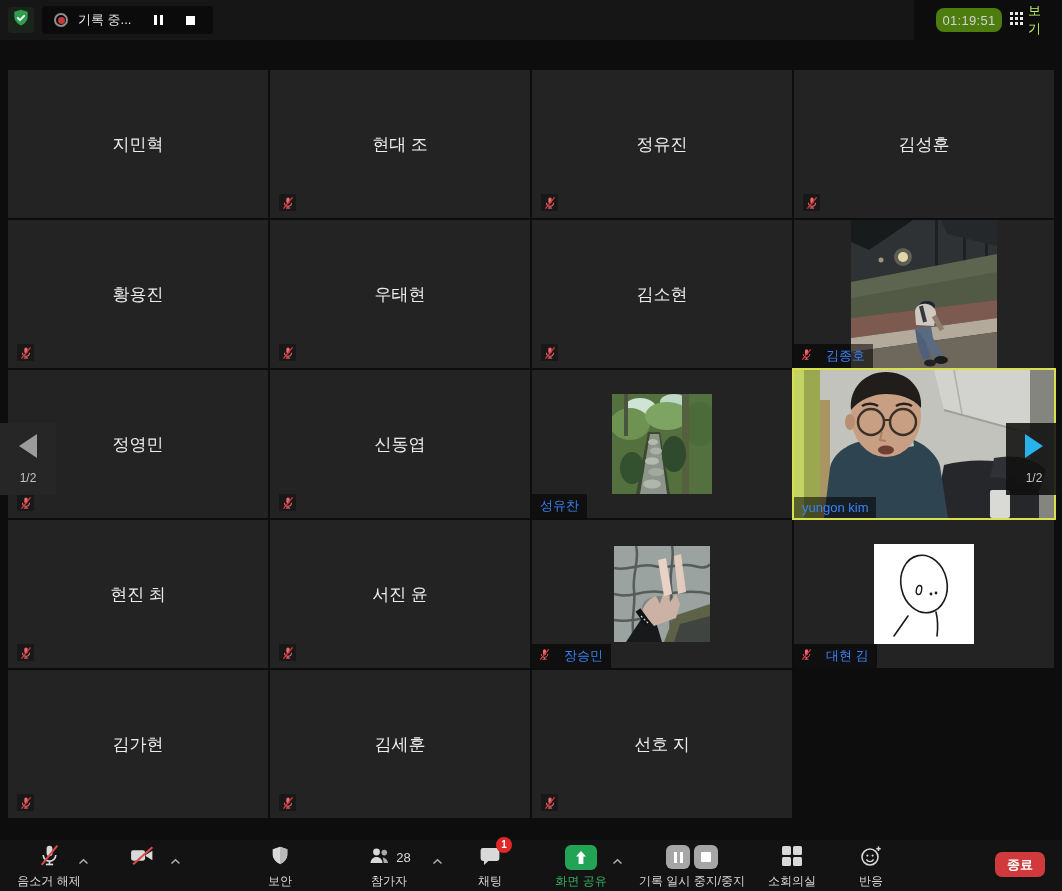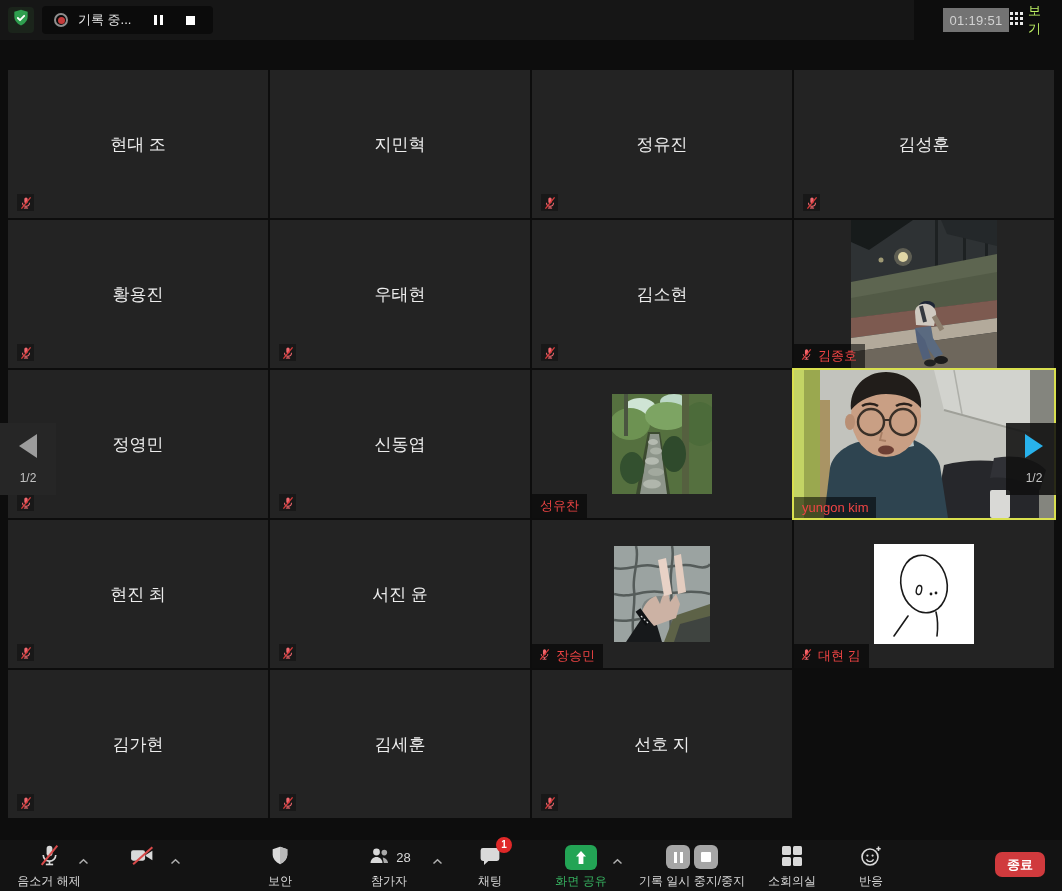--- a/index.html
+++ b/index.html
@@ -12,36 +12,36 @@
                 align-items:center; justify-content:center; border-radius:4px; background:#1b241b; }
   .rec-pill { position:absolute; left:42px; top:6px; height:28px; background:#0b0b0b;
               border-radius:4px; display:flex; align-items:center; padding:0 12px; gap:10px; }
   .rec-dot { width:14px; height:14px; border:2px solid #8f8f8f; border-radius:50%;
              display:flex; align-items:center; justify-content:center; }
   .rec-dot i { width:7px; height:7px; background:#c53b3b; border-radius:50%; display:block; }
   .rec-label { color:#e6e6e6; font-size:13px; padding-right:6px; }
   .pill-btn { width:22px; height:20px; display:flex; align-items:center; justify-content:center; gap:3px; }
   .pill-btn .bar { width:3px; height:10px; background:#fff; display:block; }
   .pill-btn .sq  { width:9px; height:9px; background:#fff; display:block; }
-  .timer-box { position:absolute; left:936px; top:8px; width:66px; height:24px; background:#737373;
-               border-radius:0; color:#d2d2d2; font-size:13px; display:flex; align-items:center;
-               justify-content:center; letter-spacing:.3px;margin-left:7px; }
+  .timer-box { position:absolute; left:936px; top:8px; width:66px; height:24px; background:#4d7c0f;
+               border-radius:8px; color:#d2d2d2; font-size:13px; display:flex; align-items:center;
+               justify-content:center; letter-spacing:.3px; }
   .view-btn { position:absolute; left:1010px; top:8px; height:24px; display:flex; align-items:center;
               gap:5px; color:#bef264; font-size:13px; }
 
   
   .gallery { position:absolute; left:8px; top:70px; display:grid;
              grid-template-columns:repeat(4,260px); grid-auto-rows:148px; gap:2px; }
   .tile { position:relative; background:#232323; overflow:hidden; }
   .tile .center-name { position:absolute; inset:0; display:flex; align-items:center;
                        justify-content:center; color:#ececec; font-size:17px; }
   .mic-corner { position:absolute; left:9px; bottom:7px; width:17px; height:17px;
                 background:rgba(10,10,10,.45); display:flex; align-items:center; justify-content:center; }
-  .name-badge { position:absolute; left:0; bottom:0; background:rgba(0,0,0,.55); color:#ef4444;
-                font-size:13px; display:flex; align-items:center; gap:5px; padding:3px 8px 3px 6px;
+  .name-badge { position:absolute; left:0; bottom:0; background:rgba(0,0,0,.55); color:#3b82f6;
+                font-size:13px; display:flex; align-items:center; gap:13px; padding:3px 8px 3px 6px;
                 max-width:95%; }
   .name-badge.no-mic { padding-left:8px; }
   .avatar-center { position:absolute; left:50%; top:50%; transform:translate(-50%,-50%); }
   .tile.active { outline:3px solid #d9e04f; outline-offset:-1px; z-index:5; }
   .full-bleed { position:absolute; inset:0; width:100%; height:100%; }
 
   
   .arrow-panel { position:absolute; width:56px; height:72px; display:flex; flex-direction:column;
                  align-items:center; justify-content:center; gap:8px; z-index:10; }
   .arrow-left-panel  { left:0;  top:423px; background:#262626; }
@@ -112,33 +112,33 @@
           </g>
         </svg>
     </span>
     <span>보기</span>
   </div>
 </div>
 
 <div class="gallery">
 
   <div class="tile">
+    <div class="center-name">지민혁</div>
+  </div>
+  <div class="tile">
     <div class="center-name">현대 조</div>
     <span class="mic-corner">
         <svg width="14" height="14" viewBox="0 0 16 16">
           <rect x="6.1" y="1.6" width="3.8" height="7" rx="1.9" fill="#f0686f"></rect>
           <path d="M4 7.6c0 2.2 1.8 4 4 4s4-1.8 4-4" stroke="#f0686f" stroke-width="1.2" fill="none"></path>
           <line x1="8" y1="11.6" x2="8" y2="13.6" stroke="#f0686f" stroke-width="1.2"></line>
           <line x1="5.6" y1="13.8" x2="10.4" y2="13.8" stroke="#f0686f" stroke-width="1.2"></line>
           <line x1="13.2" y1="1.6" x2="2.8" y2="14.4" stroke="#d93a3a" stroke-width="1.5"></line>
         </svg>
       </span>
-  </div>
-  <div class="tile">
-    <div class="center-name">지민혁</div>
   </div>
   <div class="tile">
     <div class="center-name">정유진</div>
     <span class="mic-corner">
         <svg width="14" height="14" viewBox="0 0 16 16">
           <rect x="6.1" y="1.6" width="3.8" height="7" rx="1.9" fill="#f0686f"></rect>
           <path d="M4 7.6c0 2.2 1.8 4 4 4s4-1.8 4-4" stroke="#f0686f" stroke-width="1.2" fill="none"></path>
           <line x1="8" y1="11.6" x2="8" y2="13.6" stroke="#f0686f" stroke-width="1.2"></line>
           <line x1="5.6" y1="13.8" x2="10.4" y2="13.8" stroke="#f0686f" stroke-width="1.2"></line>
           <line x1="13.2" y1="1.6" x2="2.8" y2="14.4" stroke="#d93a3a" stroke-width="1.5"></line>

